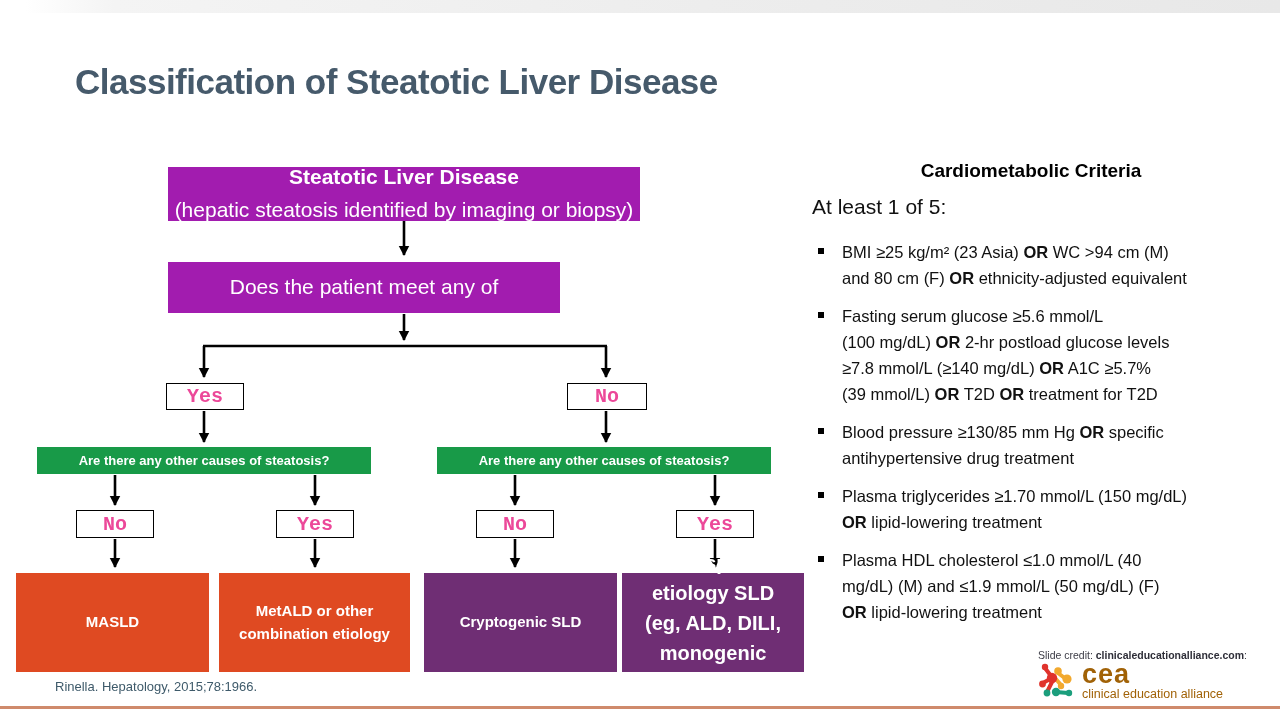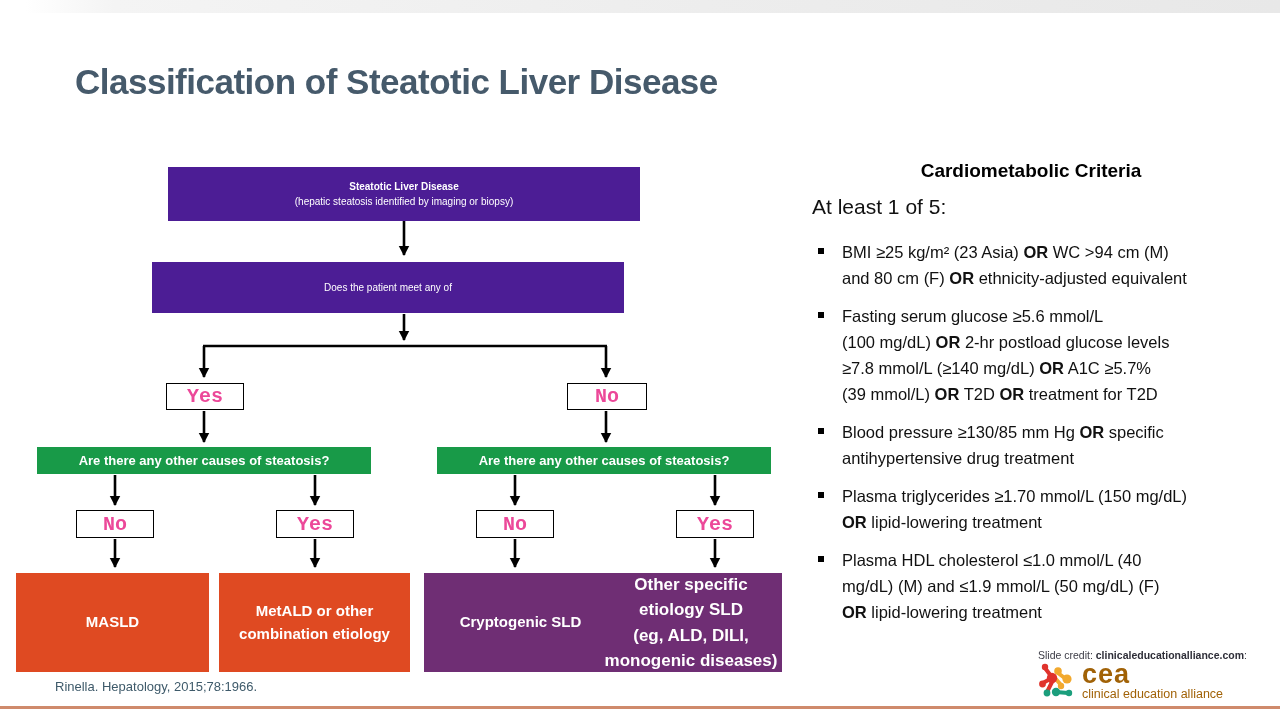--- a/index.html
+++ b/index.html
@@ -21,23 +21,23 @@
     position: absolute; left: 75px; top: 62px; width: 900px;
     font-size: 35px; font-weight: bold; color: #465a6b; letter-spacing: -0.5px;
   }
   
   .fc { position: absolute; left: 0; top: 0; width: 830px; height: 720px; }
   .fc svg.arrows { position: absolute; left: 0; top: 160px; }
   .box {
     position: absolute; display: flex; flex-direction: column;
     align-items: center; justify-content: center; text-align: center;
   }
-  .teal { background: #4c1d95; color: #ffffff; font-size: 10px; line-height: 1.55; }
+  .teal { background: #a21caf; color: #ffffff; font-size: 21px; line-height: 1.55; }
   .b1 { left: 168px; top: 167px; width: 472px; height: 54px; }
-  .b2 { left: 152px; top: 262px; width: 472px; height: 51px; align-items: center; }
+  .b2 { left: 168px; top: 262px; width: 392px; height: 51px; align-items: center; }
   .wbox {
     background: #ffffff; border: 1.6px solid #000;
     font-weight: bold; font-size: 20px; color: #ec4899; font-family: Liberation Mono, monospace;
   }
   .yes1 { left: 166px; top: 383px; width: 78px; height: 27px; }
   .no1  { left: 567px; top: 383px; width: 80px; height: 27px; }
   .green { background: #189a48; color: #fff; font-weight: bold; font-size: 13px; }
   .gl { left: 37px;  top: 447px; width: 334px; height: 27px; }
   .gr { left: 437px; top: 447px; width: 334px; height: 27px; }
   .sb1 { left: 76px;  top: 510px; width: 78px; height: 28px; }
@@ -46,21 +46,21 @@
   .sb4 { left: 676px; top: 510px; width: 78px; height: 28px; }
   .outcome {
     color: #fff; font-weight: bold; font-size: 15px; line-height: 1.5;
     white-space: pre-line; top: 573px; height: 99px; padding: 4px;
   }
   .orange { background: #df4a22; }
   .purple { background: #6f2e74; }
   .o1 { left: 16px;  width: 193px; }
   .o2 { left: 219px; width: 191px; }
   .o3 { left: 424px; width: 193px; }
-  .o4 { left: 600px; width: 182px; font-size: 17px; }
+  .o4 { left: 622px; width: 182px; font-size: 20px; }
   .bold { font-weight: bold; }
   
   .panel { position: absolute; left: 812px; top: 160px; width: 438px; color: #111; }
   .panel-heading { text-align: center; font-size: 19px; font-weight: bold; color: #000; }
   .panel-intro { margin-top: 13px; font-size: 21px; }
   .bullets { margin-top: 20px; }
   .bullet { display: flex; margin-bottom: 12px; }
   .marker { flex: 0 0 auto; width: 6px; height: 6px; background: #000; margin: 9px 18px 0 6px; }
   .btext { font-size: 16.5px; line-height: 26px; white-space: pre-line; }
   

